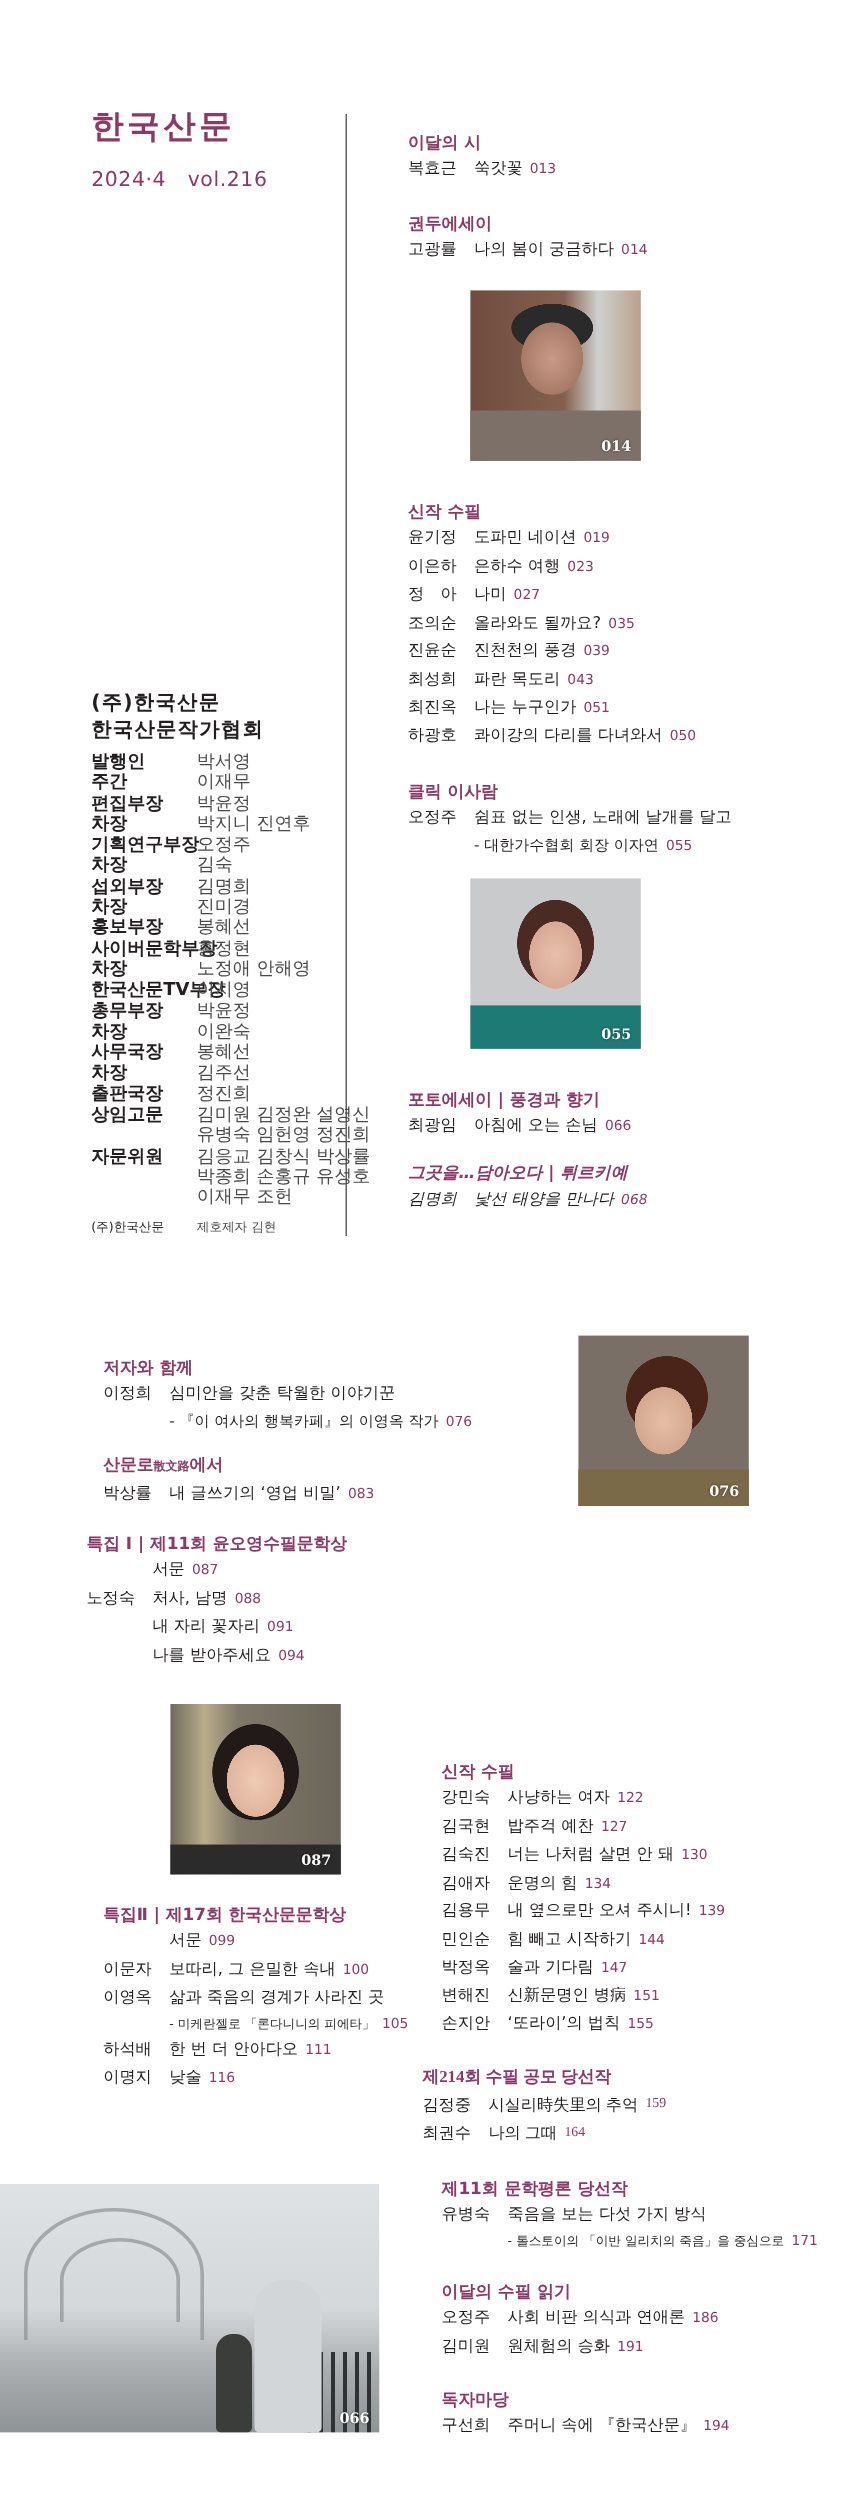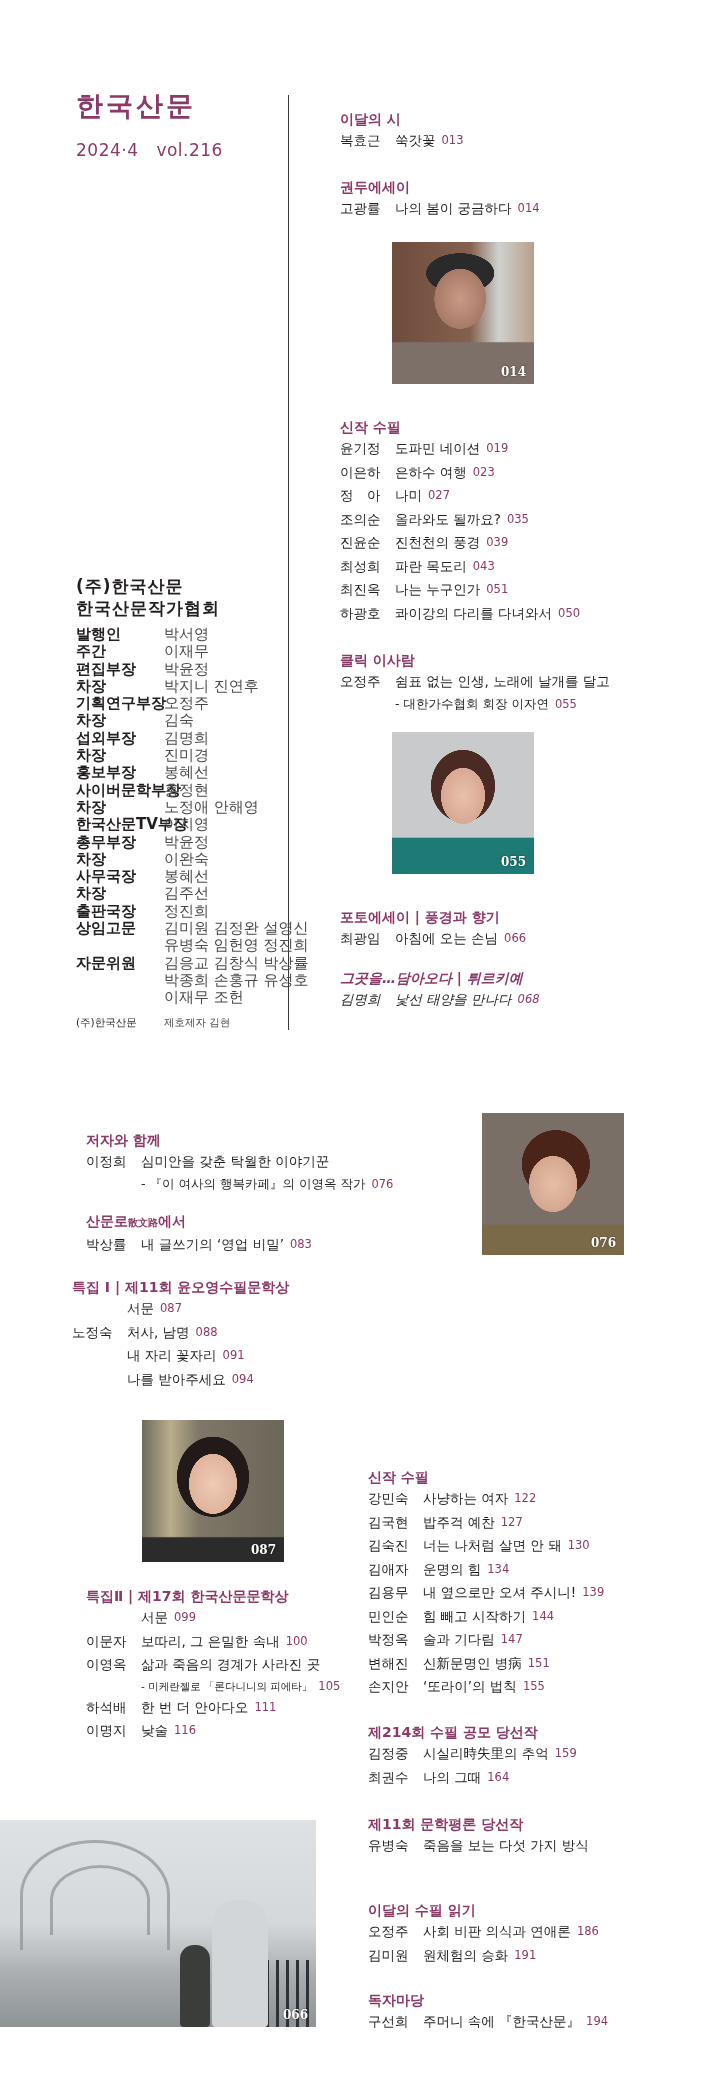--- a/index.html
+++ b/index.html
@@ -410,40 +410,41 @@
       <span class="title">신新문명인 병病</span>
       <span class="page">151</span>
     </div>
   <div class="entry">
       <span class="author">손지안</span>
       <span class="title">‘또라이’의 법칙</span>
       <span class="page">155</span>
     </div>
 </div>
 
-<div class="abs" style="left:368px; top:1722px;">
+<div class="abs" style="left:352px; top:1722px;font-family:Liberation Serif, serif;">
   <div class="section-title">제214회 수필 공모 당선작</div>
   <div class="entry">
       <span class="author">김정중</span>
       <span class="title">시실리時失里의 추억</span>
       <span class="page">159</span>
     </div>
   <div class="entry">
       <span class="author">최권수</span>
       <span class="title">나의 그때</span>
       <span class="page">164</span>
     </div>
 </div>
 
 <div class="abs" style="left:368px; top:1814px;">
   <div class="section-title">제11회 문학평론 당선작</div>
   <div class="entry">
       <span class="author">유병숙</span>
       <span class="title">죽음을 보는 다섯 가지 방식</span>
     </div>
+  <div class="subline small"><span>- 톨스토이의 「이반 일리치의 죽음」을 중심으로</span><span class="page">171</span></div>
 </div>
 
 <div class="abs" style="left:368px; top:1900px;">
   <div class="section-title">이달의 수필 읽기</div>
   <div class="entry">
       <span class="author">오정주</span>
       <span class="title">사회 비판 의식과 연애론</span>
       <span class="page">186</span>
     </div>
   <div class="entry">

